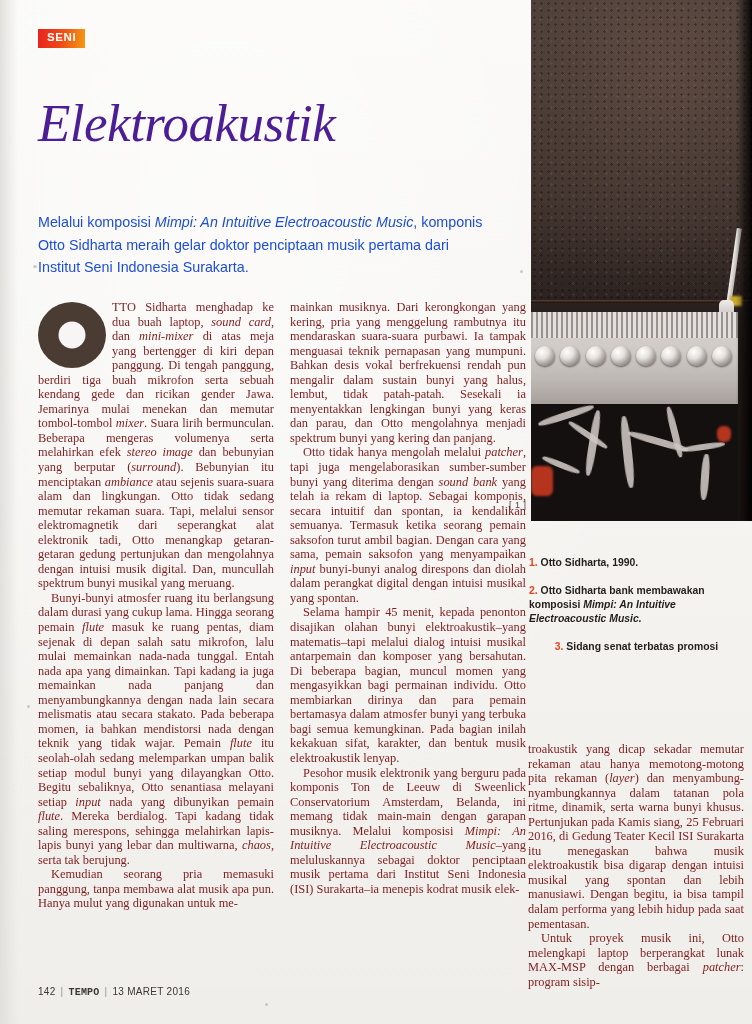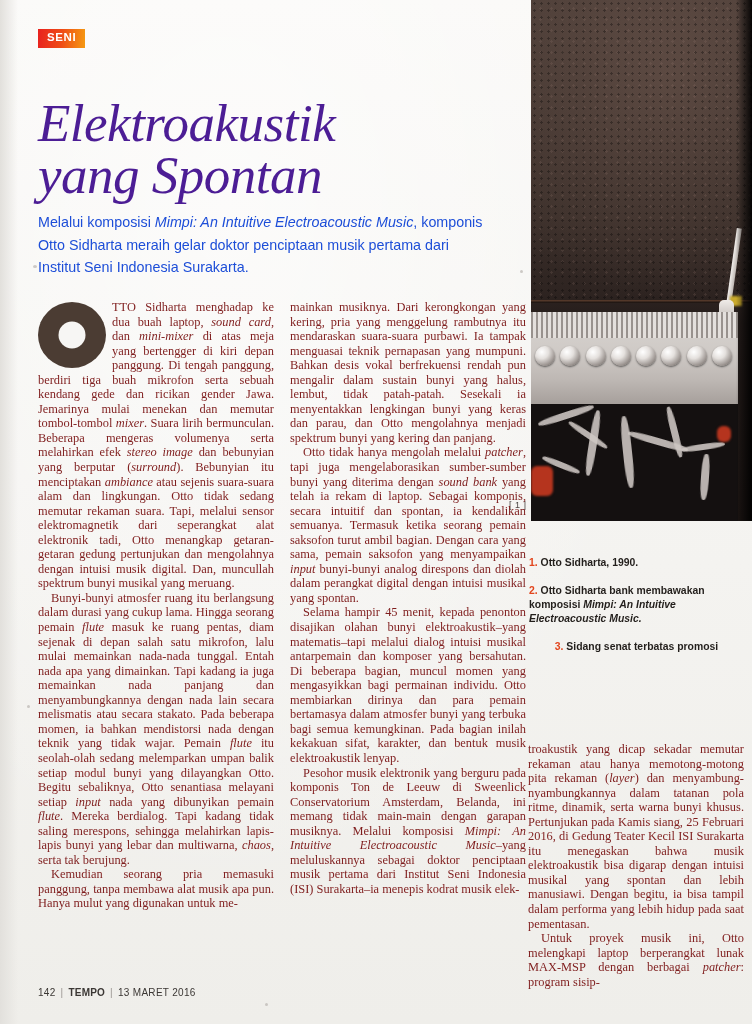--- a/index.html
+++ b/index.html
@@ -268,21 +268,21 @@
     position: absolute;
     left: 38px;
     bottom: 26px;
     font-family: "Liberation Sans", sans-serif;
     font-size: 10px;
     color: #3b3734;
     letter-spacing: 0.3px;
     white-space: nowrap;
   }
   .footer .sep { color: #9a9692; margin: 0 5px; }
-  .footer .brand { font-weight: bold; letter-spacing: 0.2px; }
+  .footer .brand { font-weight: bold; letter-spacing: 0.2px; font-family: Liberation Mono, monospace; }
 
   
   .speck {
     position: absolute;
     background: #b9b5b0;
     border-radius: 50%;
     opacity: 0.7;
     pointer-events: none;
   }
 </style>
@@ -334,21 +334,20 @@
 
     <div class="photo-right-dark"></div>
   </div>
 
   <div class="photo-index">[ 1 ]</div>
 
   <div class="kicker">SENI</div>
 
   <h1 class="headline">
     <span>Elektroakustik</span><br>
-    <span>yang Spontan</span>
   </h1>
 
   <div class="deck">
     <span>Melalui komposisi </span><i>Mimpi: An Intuitive Electroacoustic Music</i><span>, komponis Otto Sidharta meraih gelar doktor penciptaan musik pertama dari Institut Seni Indonesia Surakarta.</span>
   </div>
 
   <div class="col" id="col1">
     <div class="dropcap"></div>
     <p class="first">TTO Sidharta menghadap ke dua buah laptop, <i>sound card</i>, dan <i>mini-mixer</i> di atas meja yang bertengger di kiri depan panggung. Di tengah panggung, berdiri tiga buah mikrofon serta sebuah kendang gede dan ricikan gender Jawa. Jemarinya mulai menekan dan memutar tombol-tombol <i>mixer</i>. Suara lirih bermunculan. Beberapa mengeras volumenya serta melahirkan efek <i>stereo image</i> dan bebunyian yang berputar (<i>surround</i>). Bebunyian itu menciptakan <i>ambiance</i> atau sejenis suara-suara alam dan lingkungan. Otto tidak sedang memutar rekaman suara. Tapi, melalui sensor elektromagnetik dari seperangkat alat elektronik tadi, Otto menangkap getaran-getaran gedung pertunjukan dan mengolahnya dengan intuisi musik digital. Dan, muncullah spektrum bunyi musikal yang meruang.</p>
     <p>Bunyi-bunyi atmosfer ruang itu berlangsung dalam durasi yang cukup lama. Hingga seorang pemain <i>flute</i> masuk ke ruang pentas, diam sejenak di depan salah satu mikrofon, lalu mulai memainkan nada-nada tunggal. Entah nada apa yang dimainkan. Tapi kadang ia juga memainkan nada panjang dan menyambungkannya dengan nada lain secara melismatis atau secara stakato. Pada beberapa momen, ia bahkan mendistorsi nada dengan teknik yang tidak wajar. Pemain <i>flute</i> itu seolah-olah sedang melemparkan umpan balik setiap modul bunyi yang dilayangkan Otto. Begitu sebaliknya, Otto senantiasa melayani setiap <i>input</i> nada yang dibunyikan pemain <i>flute</i>. Mereka berdialog. Tapi kadang tidak saling merespons, sehingga melahirkan lapis-lapis bunyi yang lebar dan multiwarna, <i>chaos</i>, serta tak berujung.</p>

